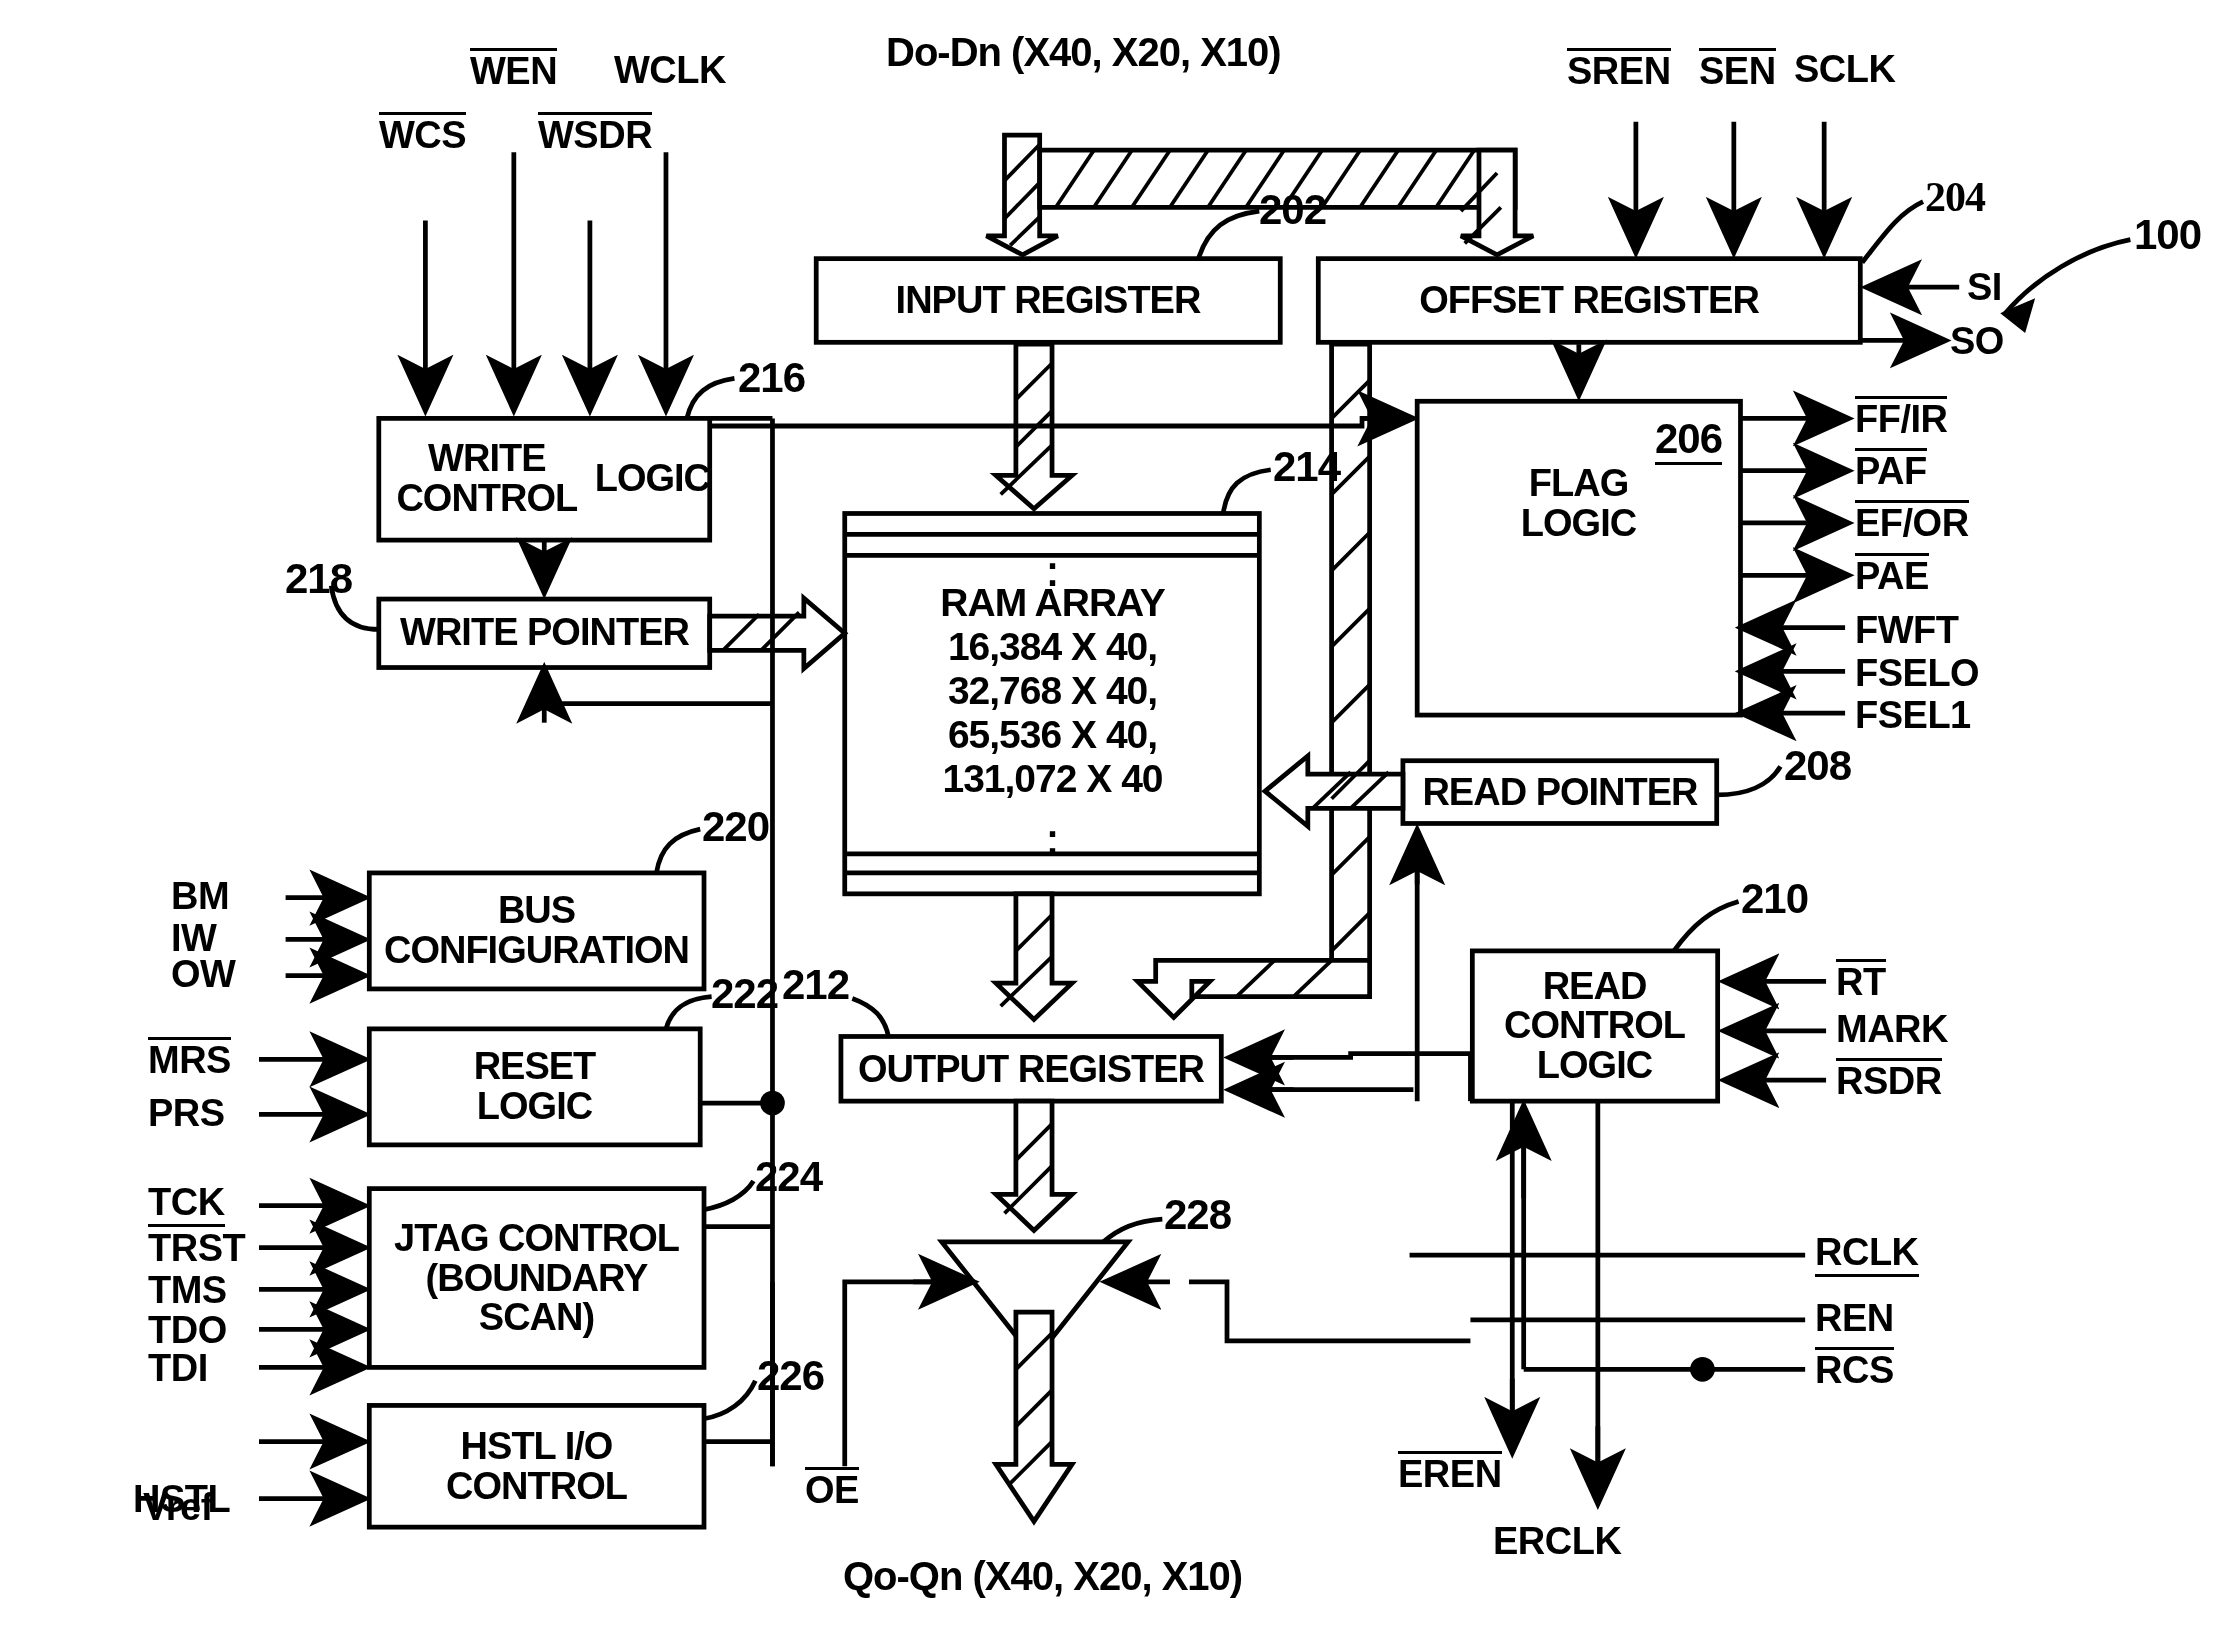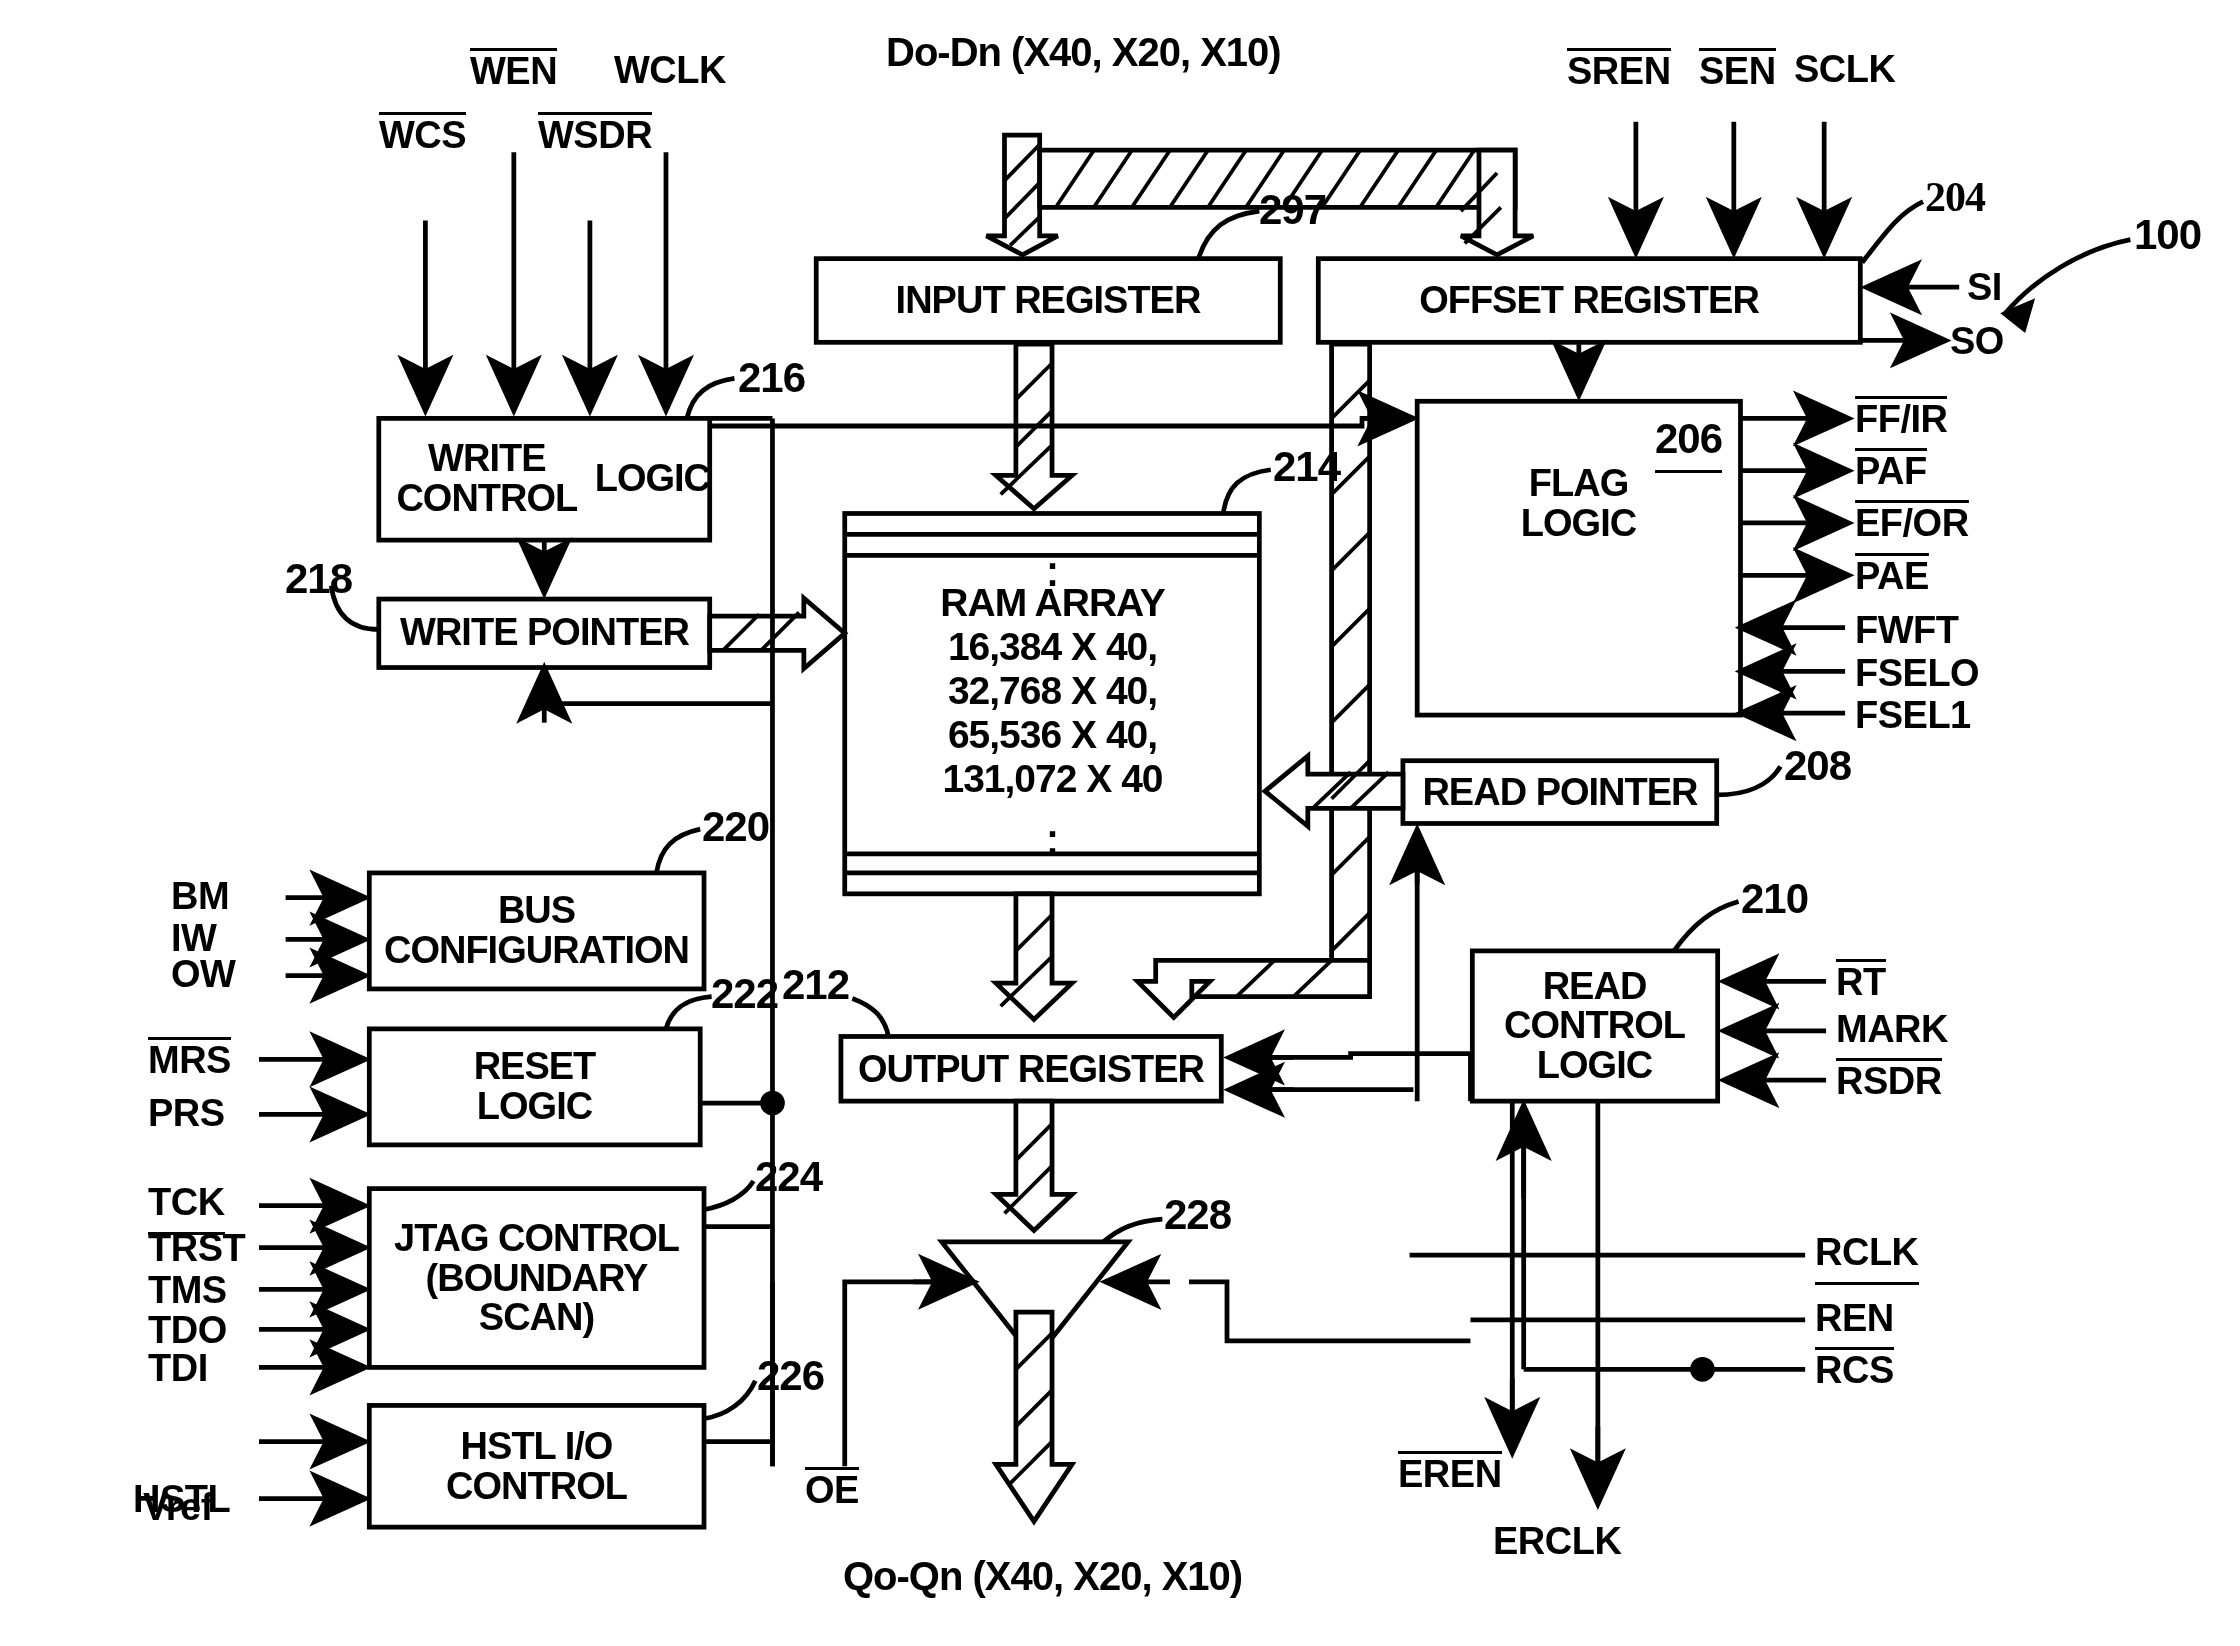--- a/index.html
+++ b/index.html
@@ -13,21 +13,21 @@
   }
   svg#wires{position:absolute;left:0;top:0;width:2241px;height:1646px;}
   .lbl{
     position:absolute;
     font-family:"Liberation Sans", sans-serif;
     font-weight:700;
     white-space:nowrap;
     letter-spacing:-0.5px;
   }
   .ov{ border-top:3.8px solid #000; line-height:1.05; display:inline-block; padding-top:1px;}
-  .un{ border-bottom:3.8px solid #000; line-height:1.05; display:inline-block; padding-bottom:9px;}
+  .un{ border-bottom:3.8px solid #000; line-height:1.05; display:inline-block; padding-bottom:1px;}
   .sig{font-size:38px;}
   .boxtxt{
     position:absolute;
     display:flex;align-items:center;justify-content:center;
     text-align:center;
     font-weight:700;
     font-size:38px;
     line-height:1.04;
     letter-spacing:-1px;
   }
@@ -453,21 +453,21 @@
     <div class="ramtxt" style="top:67px;">
       <div>RAM ARRAY</div>
       <div>16,384 X 40,</div>
       <div>32,768 X 40,</div>
       <div>65,536 X 40,</div>
       <div>131,072 X 40</div>
     </div>
     <div class="dots" style="top:302px;">.<br>.</div>
   </div>
 
-  <div class="refnum" style="left:1259px;top:186px;"><span>297</span></div>
+  <div class="refnum" style="left:1259px;top:186px;"><span>202</span></div>
   <div class="refnum" style="left:1925px;top:173px;font-family:Liberation Serif, serif;"><span>204</span></div>
   <div class="refnum" style="left:1655px;top:415px;"><span class="un">206</span></div>
   <div class="refnum" style="left:1784px;top:742px;"><span>208</span></div>
   <div class="refnum" style="left:1741px;top:875px;"><span>210</span></div>
   <div class="refnum" style="left:782px;top:961px;"><span>212</span></div>
   <div class="refnum" style="left:1273px;top:443px;"><span>214</span></div>
   <div class="refnum" style="left:738px;top:354px;"><span>216</span></div>
   <div class="refnum" style="left:285px;top:555px;"><span>218</span></div>
   <div class="refnum" style="left:702px;top:803px;"><span>220</span></div>
   <div class="refnum" style="left:711px;top:970px;"><span>222</span></div>

